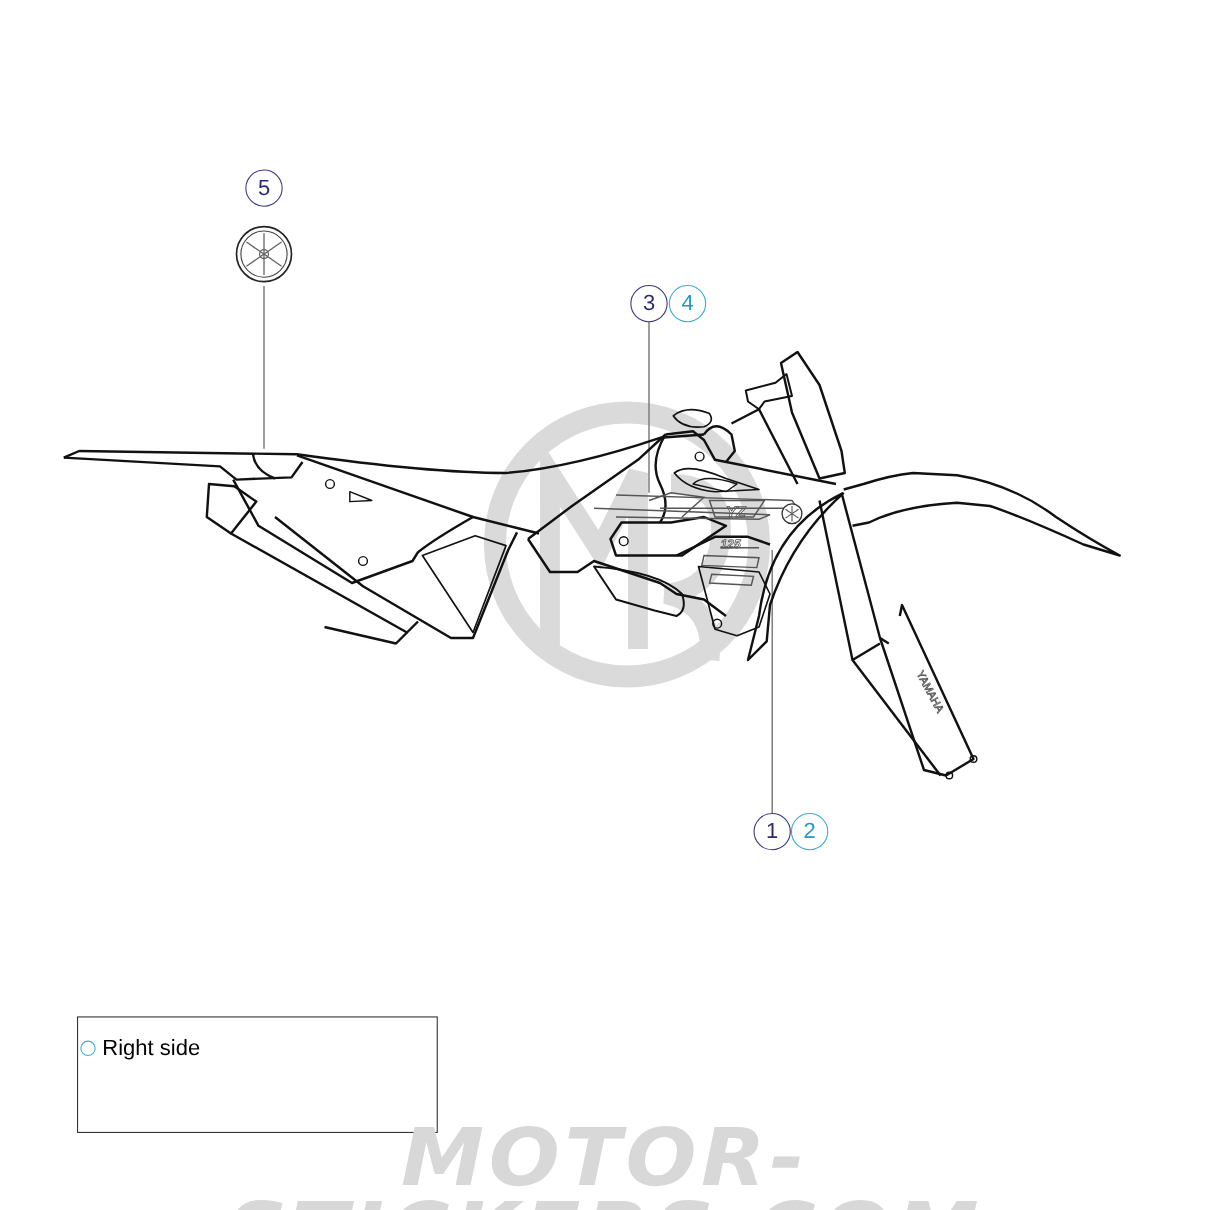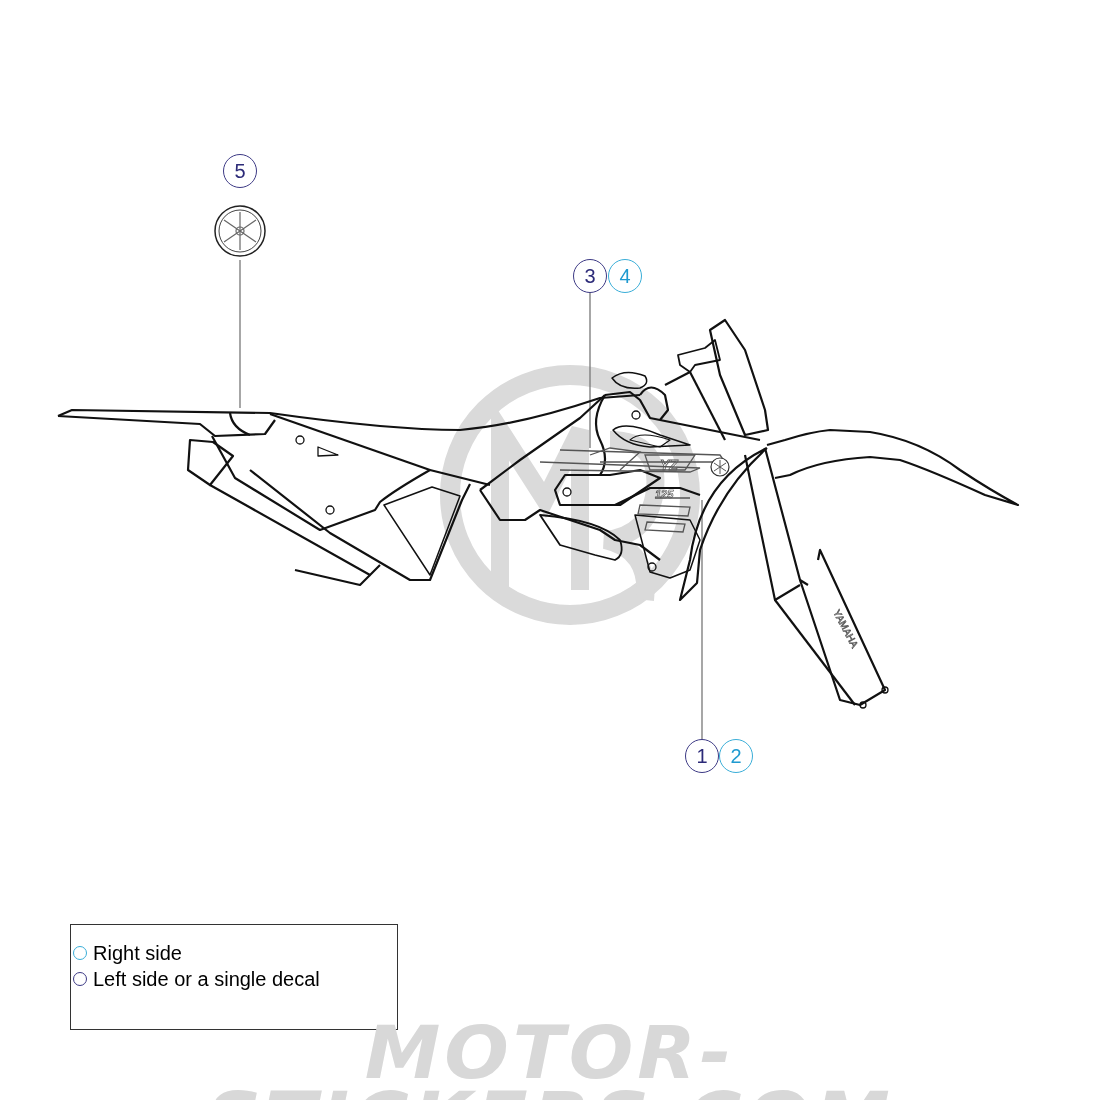--- a/index.html
+++ b/index.html
@@ -135,19 +135,15 @@
 <div class="callout left" style="left:573px;top:259px;">3</div>
 <div class="callout right" style="left:608px;top:259px;">4</div>
 <div class="callout left" style="left:685px;top:739px;">1</div>
 <div class="callout right" style="left:719px;top:739px;">2</div>
 
 <div class="legend">
   <div class="legend-row">
     <span class="legend-dot right"></span>
     <span>Right side</span>
   </div>
-  <div class="legend-row">
-    <span class="legend-dot left"></span>
-    <span>Left side or a single decal</span>
-  </div>
 </div>
 
 <div class="watermark">MOTOR-STICKERS.COM</div>
 
 </body></html>

